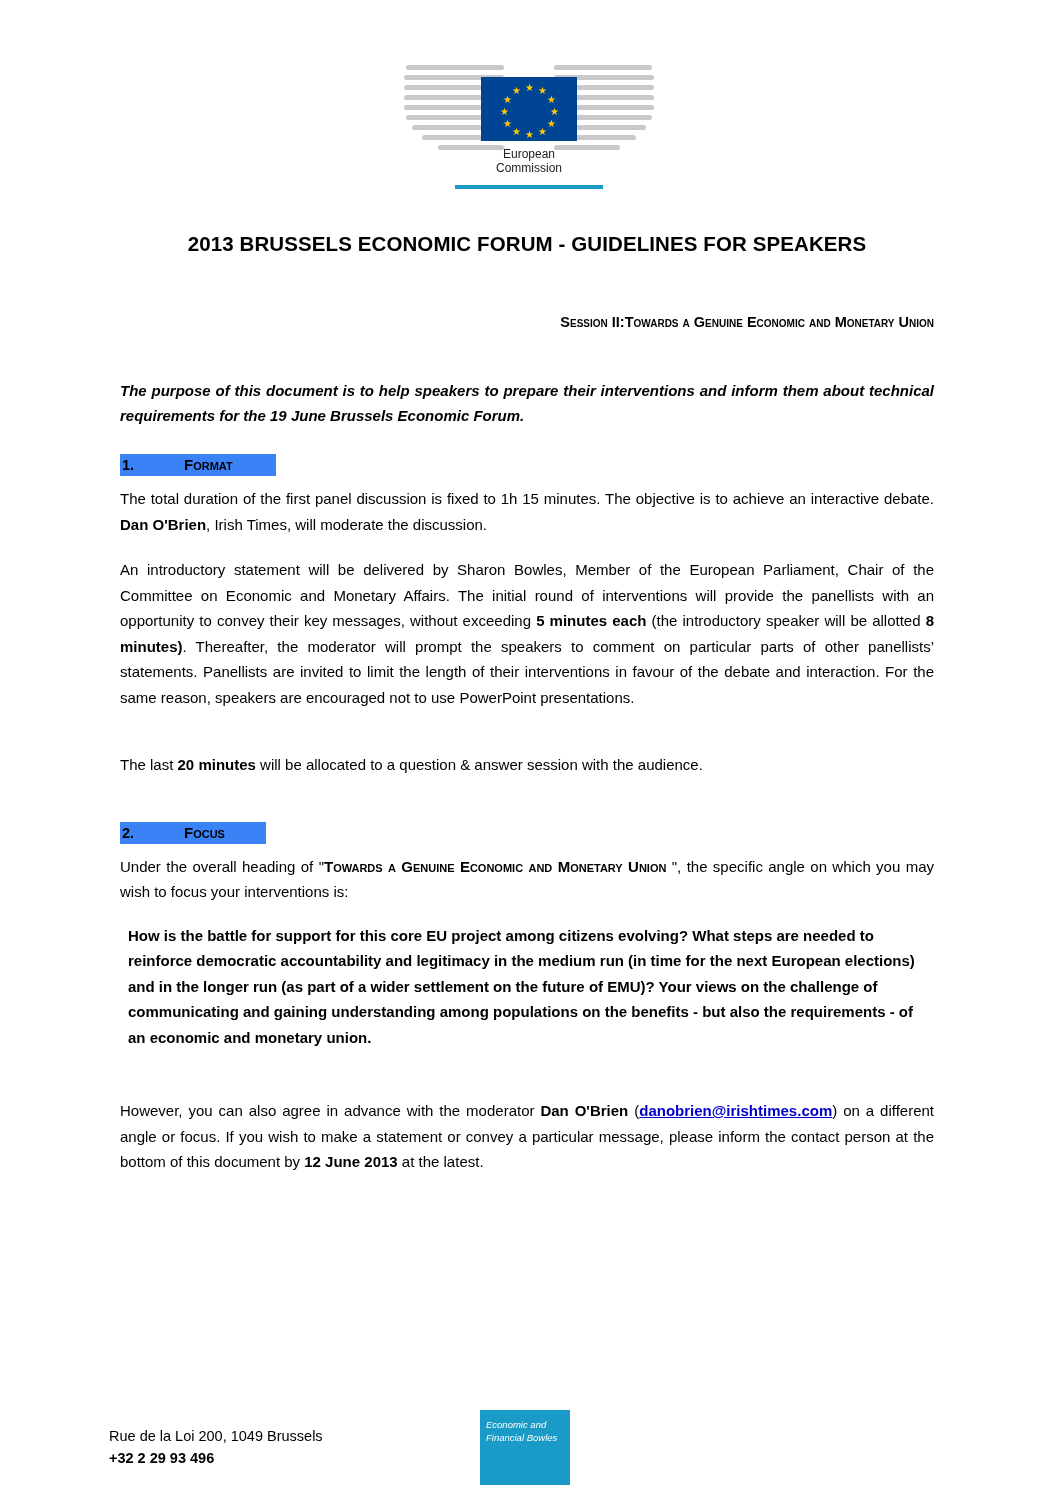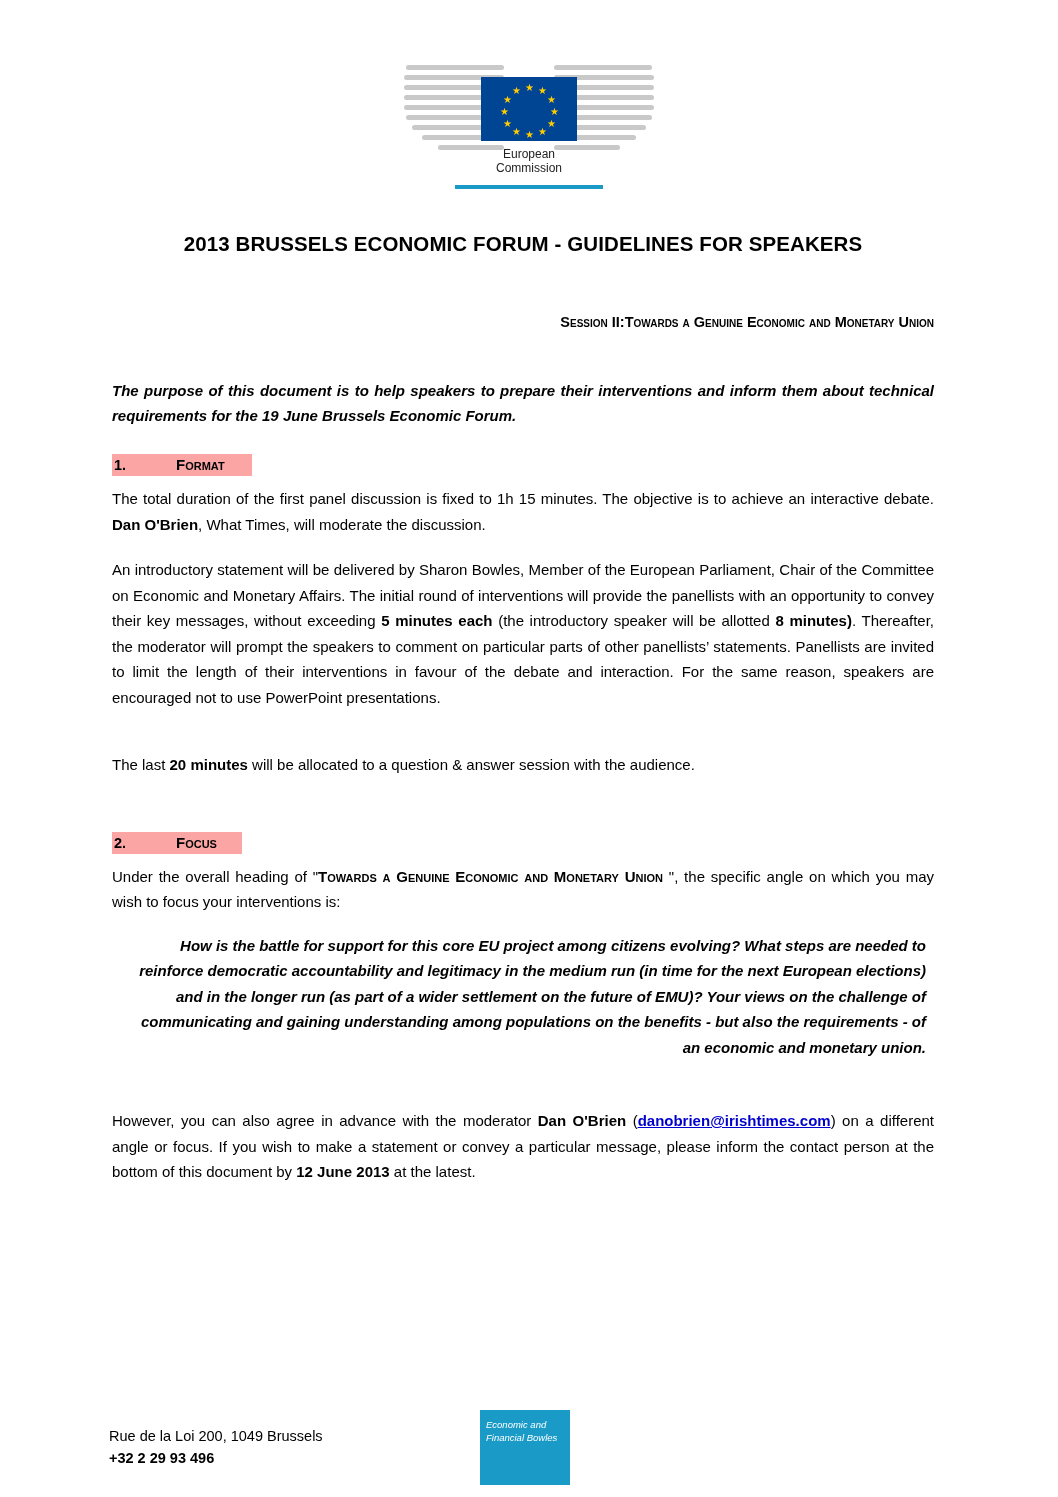--- a/index.html
+++ b/index.html
@@ -86,21 +86,21 @@
     transform: translateX(-50%);
     top: 130px;
     width: 148px;
     height: 4px;
     background: #1a9ac7;
   }
 
   
   .content {
     position: absolute;
-    left: 112px;
+    left: 120px;
     right: 124px;
     top: 232px;
   }
   h1.doc-title {
     font-size: 20.5px;
     font-weight: bold;
     text-align: center;
     margin: 0 0 58px 0;
     letter-spacing: 0.1px;
   }
@@ -133,26 +133,26 @@
   p.intro {
     font-style: italic;
     font-weight: bold;
     font-size: 15px;
     line-height: 25px;
     text-align: justify;
     margin: 0 0 26px 0;
   }
 
   .section-head {
-    background: #fca5a5;
+    background: #3b82f6;
     display: block;
     font-size: 14.5px;
     font-weight: bold;
-    padding: 2px 4px 3px 2px;
-    margin: 12px 0 10px 0;
+    padding: 2px 20px 3px 2px;
+    margin: 2px 0 10px 0;
   }
   .section-head .num {
     display: inline-block;
     width: 62px;
   }
   .section-head .name {
     font-variant: small-caps;
     font-size: 15px;
   }
   
@@ -164,24 +164,23 @@
     line-height: 25.5px;
     text-align: justify;
     margin: 0 0 20px 0;
   }
   p.body.tight { margin-bottom: 16px; }
   .b { font-weight: bold; }
   .sc { font-variant: small-caps; font-weight: bold; }
 
   .focus-question {
     font-size: 15px;
-    font-style: italic;
     font-weight: bold;
     line-height: 25.5px;
-    text-align: right;
+    text-align: left;
     margin: 18px 0 26px 0;
     padding: 0 8px;
   }
 
   a.mail {
     color: #0000cc;
     text-decoration: underline;
     font-weight: bold;
   }
 
@@ -276,21 +275,21 @@
       </div>
     </div>
 
     <p class="intro">The purpose of this document is to help speakers to prepare their interventions and inform them about technical requirements for the 19 June Brussels Economic Forum.</p>
 
     <div class="section-head" id="format-head">
       <span class="num">1.</span><span class="name">Format</span>
     </div>
 
     <p class="body">
-      <span>The total duration of the first panel discussion is fixed to 1h 15 minutes. The objective is to achieve an interactive debate. </span><span class="b">Dan O'Brien</span><span>, What Times, will moderate the discussion.</span>
+      <span>The total duration of the first panel discussion is fixed to 1h 15 minutes. The objective is to achieve an interactive debate. </span><span class="b">Dan O'Brien</span><span>, Irish Times, will moderate the discussion.</span>
     </p>
 
     <p class="body">
       <span>An introductory statement will be delivered by Sharon Bowles, Member of the European Parliament, Chair of the Committee on Economic and Monetary Affairs. The initial round of interventions will provide the panellists with an opportunity to convey their key messages, without exceeding </span><span class="b">5 minutes each</span><span> (the introductory speaker will be allotted </span><span class="b">8 minutes)</span><span>. Thereafter, the moderator will prompt the speakers to comment on particular parts of other panellists’ statements. Panellists are invited to limit the length of their interventions in favour of the debate and interaction. For the same reason, speakers are encouraged not to use PowerPoint presentations.</span>
     </p>
 
     <div class="spacer-lg"></div>
 
     <p class="body">
       <span>The last </span><span class="b">20 minutes</span><span> will be allocated to a question &amp; answer session with the audience.</span>

